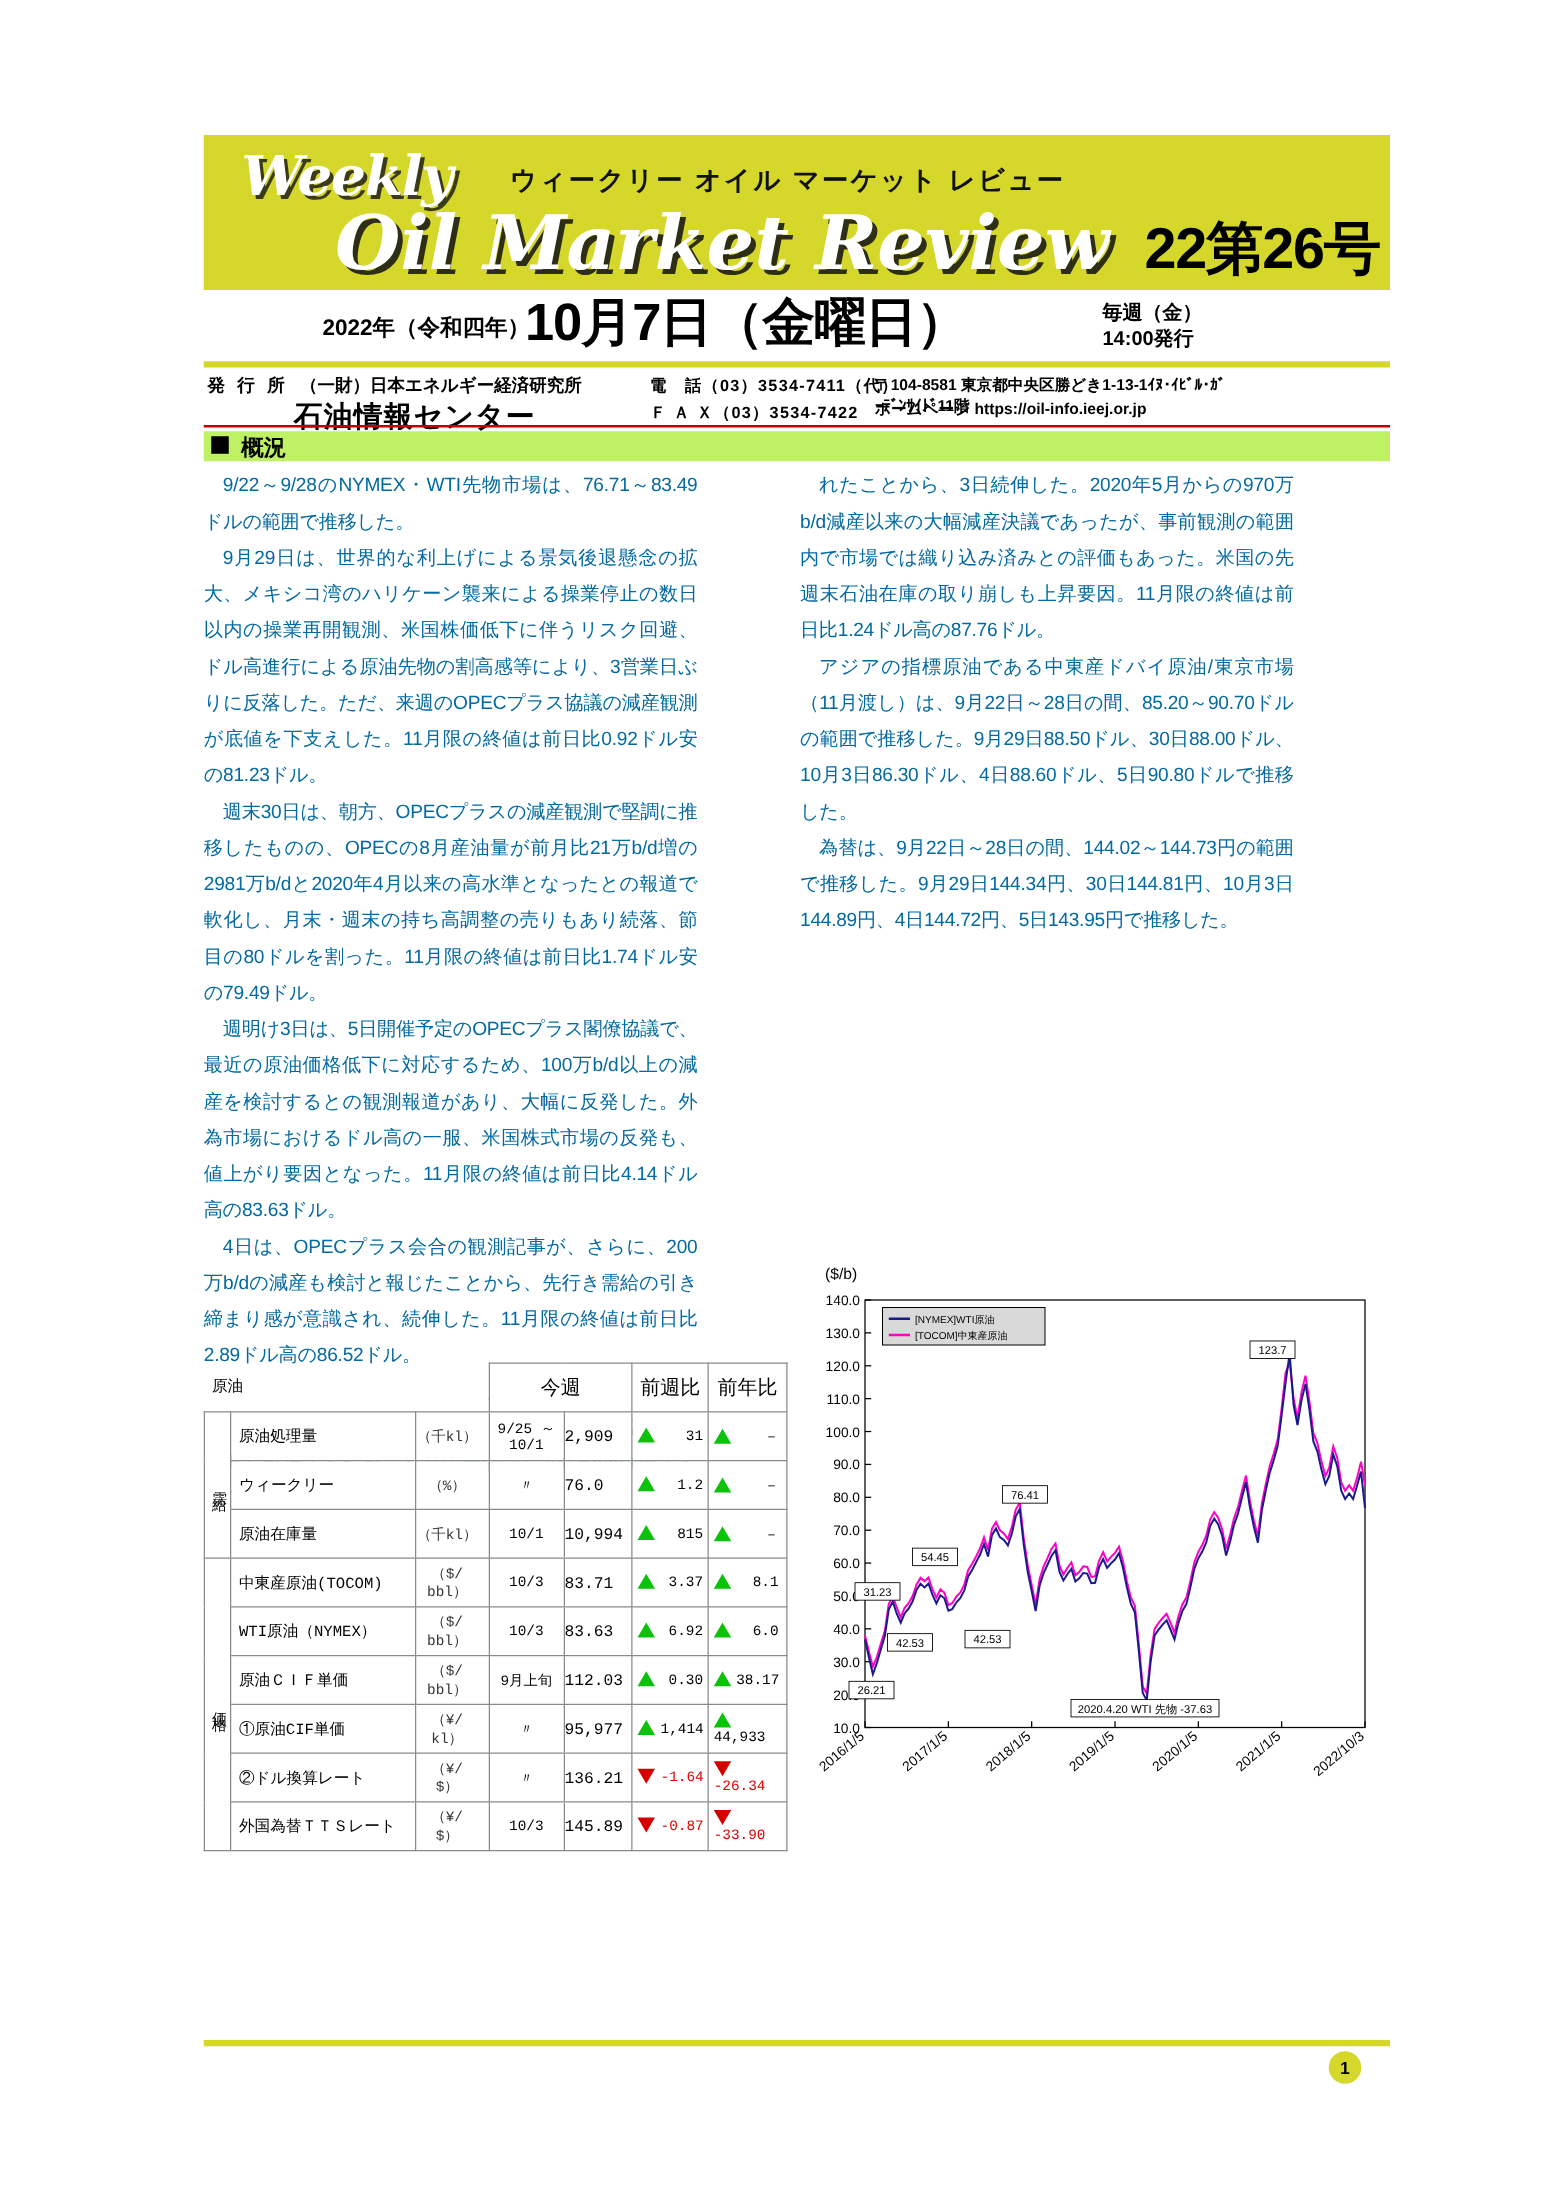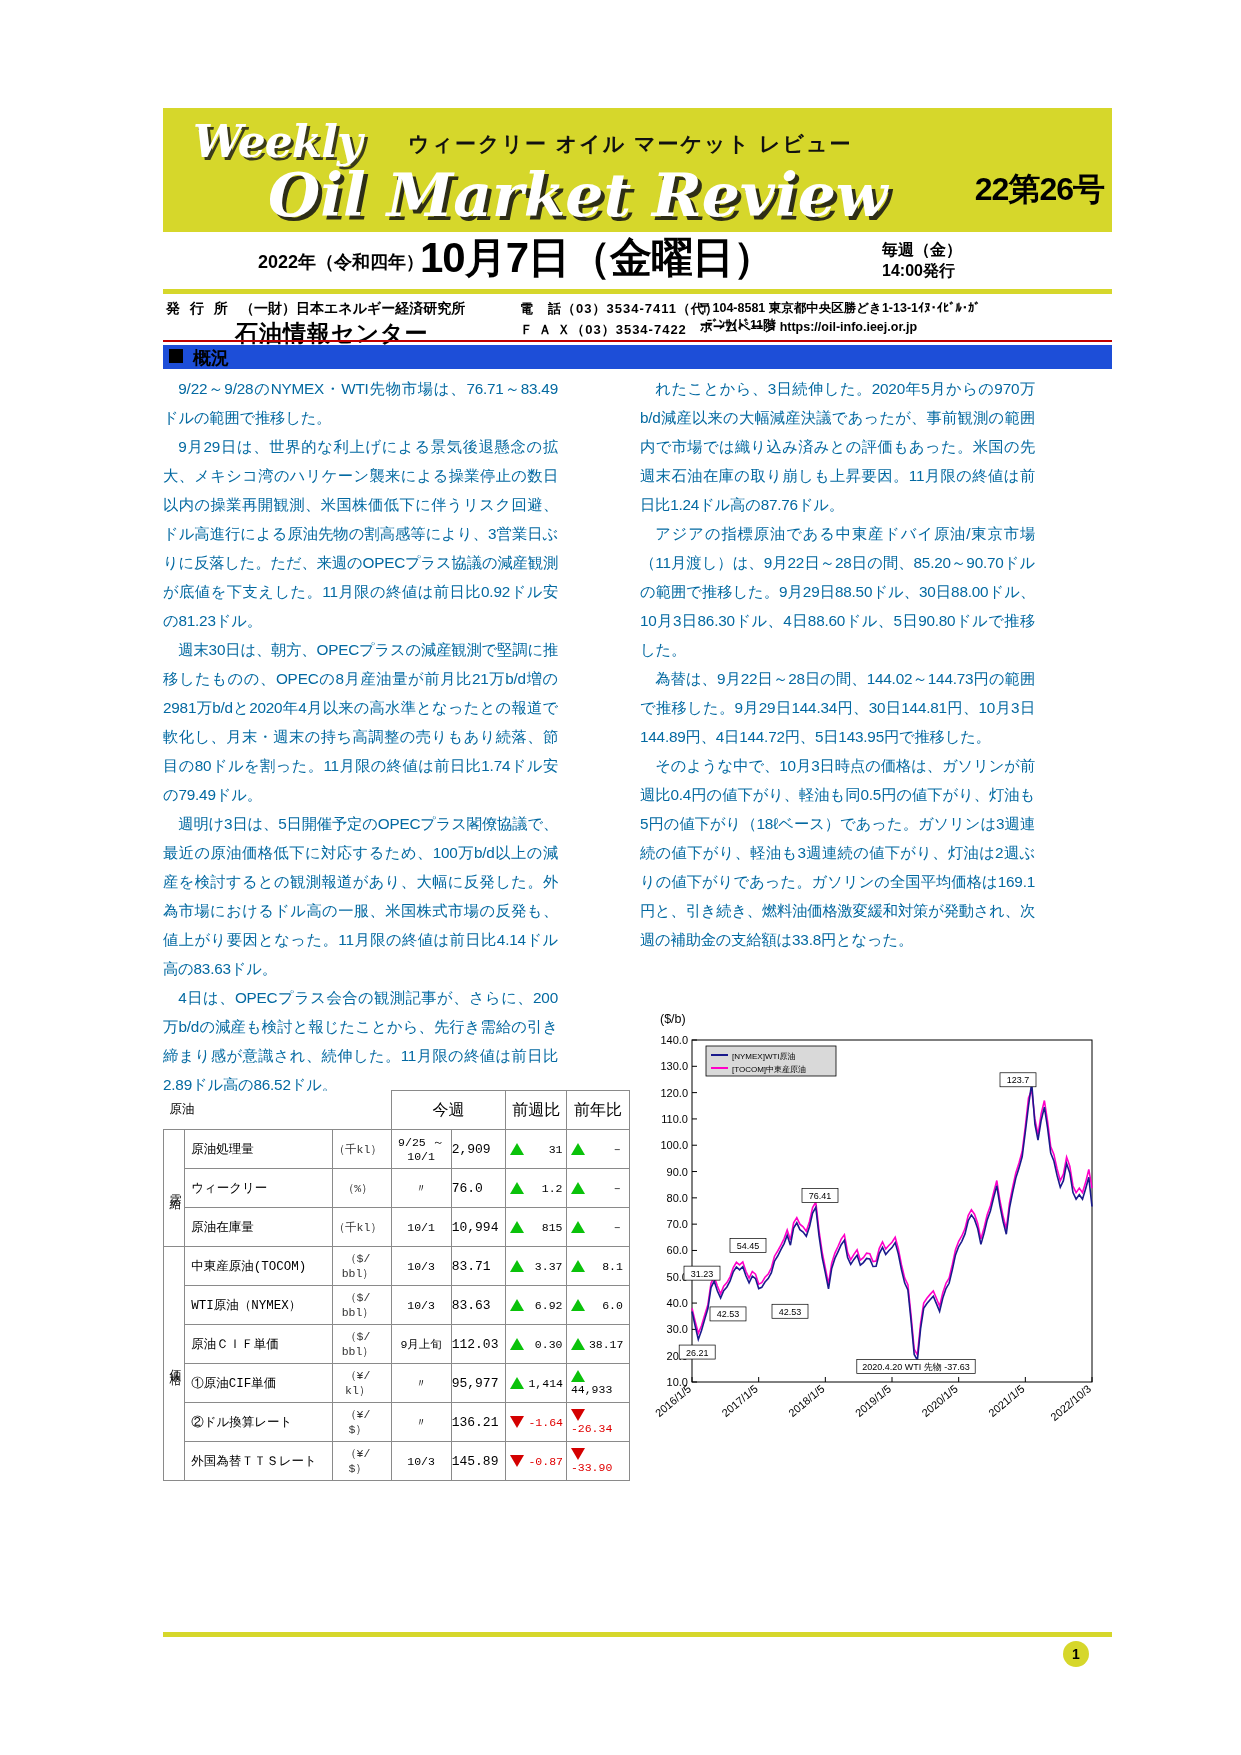--- a/index.html
+++ b/index.html
@@ -34,21 +34,21 @@
   .mast-title {
     position:absolute; left:105px; top:52px;
     font-family:"DejaVu Serif","Liberation Serif",serif;
     font-style:italic; font-weight:bold; font-size:60px;
     color:#ffffff;
     text-shadow:4px 4px 0 #2e2e16;
     white-space:nowrap;
   }
   .mast-issue {
     position:absolute; right:8px; top:60px;
-    font-size:32px; font-weight:bold; color:#000;
+    font-size:46px; font-weight:bold; color:#000;
     letter-spacing:-1px;
   }
 
   
   .date-year {
     position:absolute; left:258px; top:238px;
     font-size:18px; font-weight:bold;
   }
   .date-main {
     position:absolute; left:420px; top:218px;
@@ -74,21 +74,21 @@
   .pub-web   { left:700px; top:307px; font-size:12.5px; }
 
   .rule-red {
     position:absolute; left:163px; top:328px; width:949px; height:2px;
     background:#c00000;
   }
 
   
   .sec-head {
     position:absolute; left:163px; top:333px; width:949px; height:24px;
-    background:#1d4ed8;
+    background:#bef264;
   }
   .sec-head .sq {
     position:absolute; left:6px; top:4px; width:14px; height:14px; background:#000;
   }
   .sec-head .txt {
     position:absolute; left:30px; top:1px;
     font-size:18px; font-weight:bold; color:#000;
   }
 
   
@@ -193,21 +193,20 @@
       <p>9月29日は、世界的な利上げによる景気後退懸念の拡大、メキシコ湾のハリケーン襲来による操業停止の数日以内の操業再開観測、米国株価低下に伴うリスク回避、ドル高進行による原油先物の割高感等により、3営業日ぶりに反落した。ただ、来週のOPECプラス協議の減産観測が底値を下支えした。11月限の終値は前日比0.92ドル安の81.23ドル。</p>
       <p>週末30日は、朝方、OPECプラスの減産観測で堅調に推移したものの、OPECの8月産油量が前月比21万b/d増の2981万b/dと2020年4月以来の高水準となったとの報道で軟化し、月末・週末の持ち高調整の売りもあり続落、節目の80ドルを割った。11月限の終値は前日比1.74ドル安の79.49ドル。</p>
       <p>週明け3日は、5日開催予定のOPECプラス閣僚協議で、最近の原油価格低下に対応するため、100万b/d以上の減産を検討するとの観測報道があり、大幅に反発した。外為市場におけるドル高の一服、米国株式市場の反発も、値上がり要因となった。11月限の終値は前日比4.14ドル高の83.63ドル。</p>
       <p>4日は、OPECプラス会合の観測記事が、さらに、200万b/dの減産も検討と報じたことから、先行き需給の引き締まり感が意識され、続伸した。11月限の終値は前日比2.89ドル高の86.52ドル。</p>
       <p>5日は、ウイーンで2020年3月以来対面開催されたOPECプラス合同閣僚監視委員会（JMMC）で、原油価格水準を維持するため、11月の産油量を200万b/d削減すると合意さ</p>
     </div>
   <div class="col col-right" id="col-right">
       <p>れたことから、3日続伸した。2020年5月からの970万b/d減産以来の大幅減産決議であったが、事前観測の範囲内で市場では織り込み済みとの評価もあった。米国の先週末石油在庫の取り崩しも上昇要因。11月限の終値は前日比1.24ドル高の87.76ドル。</p>
       <p>アジアの指標原油である中東産ドバイ原油/東京市場（11月渡し）は、9月22日～28日の間、85.20～90.70ドルの範囲で推移した。9月29日88.50ドル、30日88.00ドル、10月3日86.30ドル、4日88.60ドル、5日90.80ドルで推移した。</p>
       <p>為替は、9月22日～28日の間、144.02～144.73円の範囲で推移した。9月29日144.34円、30日144.81円、10月3日144.89円、4日144.72円、5日143.95円で推移した。</p>
-      <p>そのような中で、10月3日時点の価格は、ガソリンが前週比0.4円の値下がり、軽油も同0.5円の値下がり、灯油も5円の値下がり（18ℓベース）であった。ガソリンは3週連続の値下がり、軽油も3週連続の値下がり、灯油は2週ぶりの値下がりであった。ガソリンの全国平均価格は169.1円と、引き続き、燃料油価格激変緩和対策が発動され、次週の補助金の支給額は33.8円となった。</p>
     </div>
 
   <div class="tbl-wrap">
     <table class="data" id="data-table">
         <tbody>
           <tr class="thead">
             <td colspan="3" class="h-genyu">原油</td>
             <td colspan="2" class="h-ctr">今週</td>
             <td class="h-ctr">前週比</td>
             <td class="h-ctr">前年比</td>

